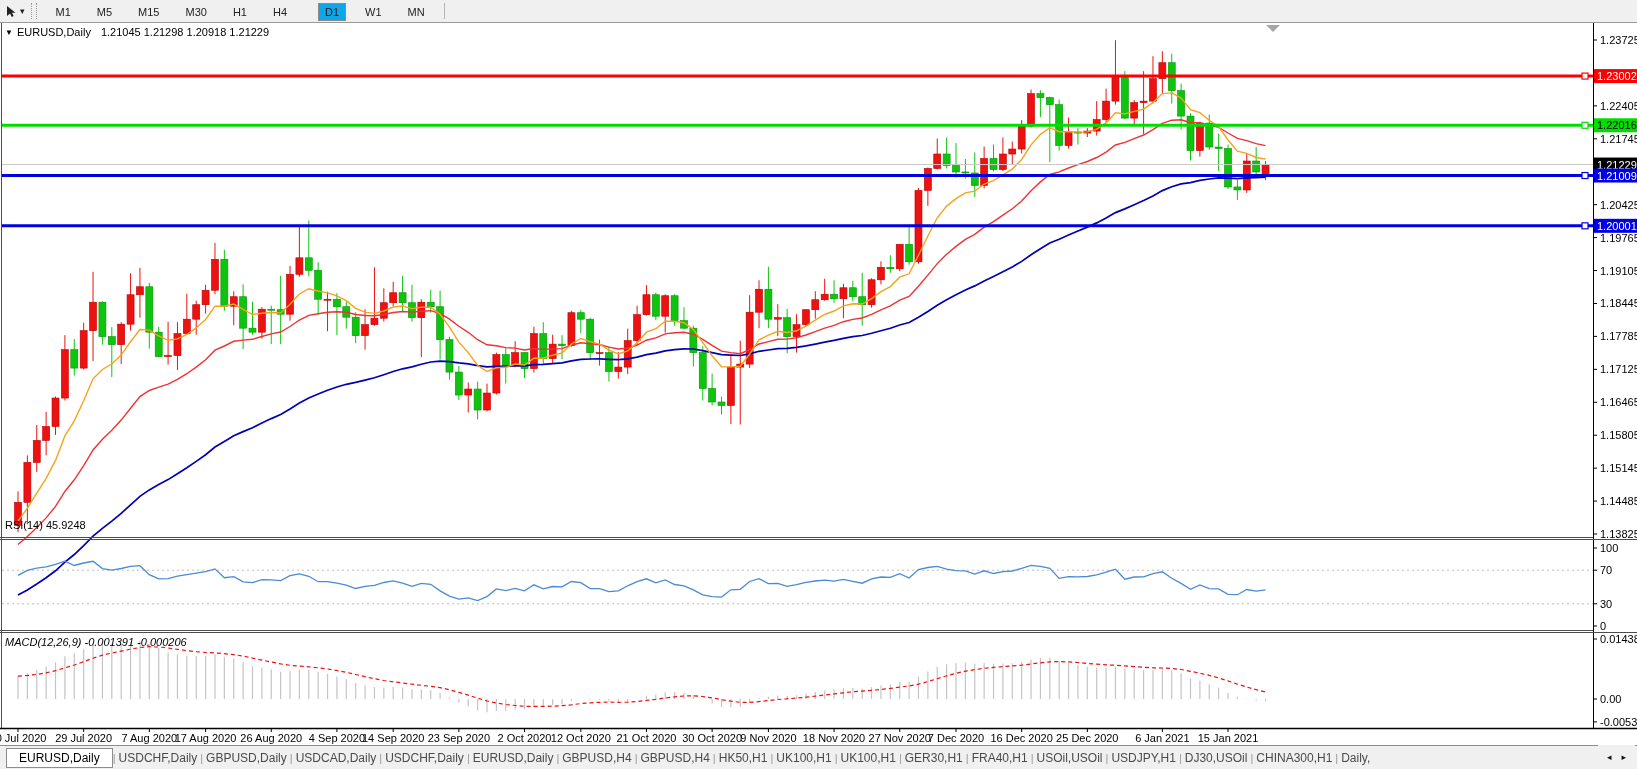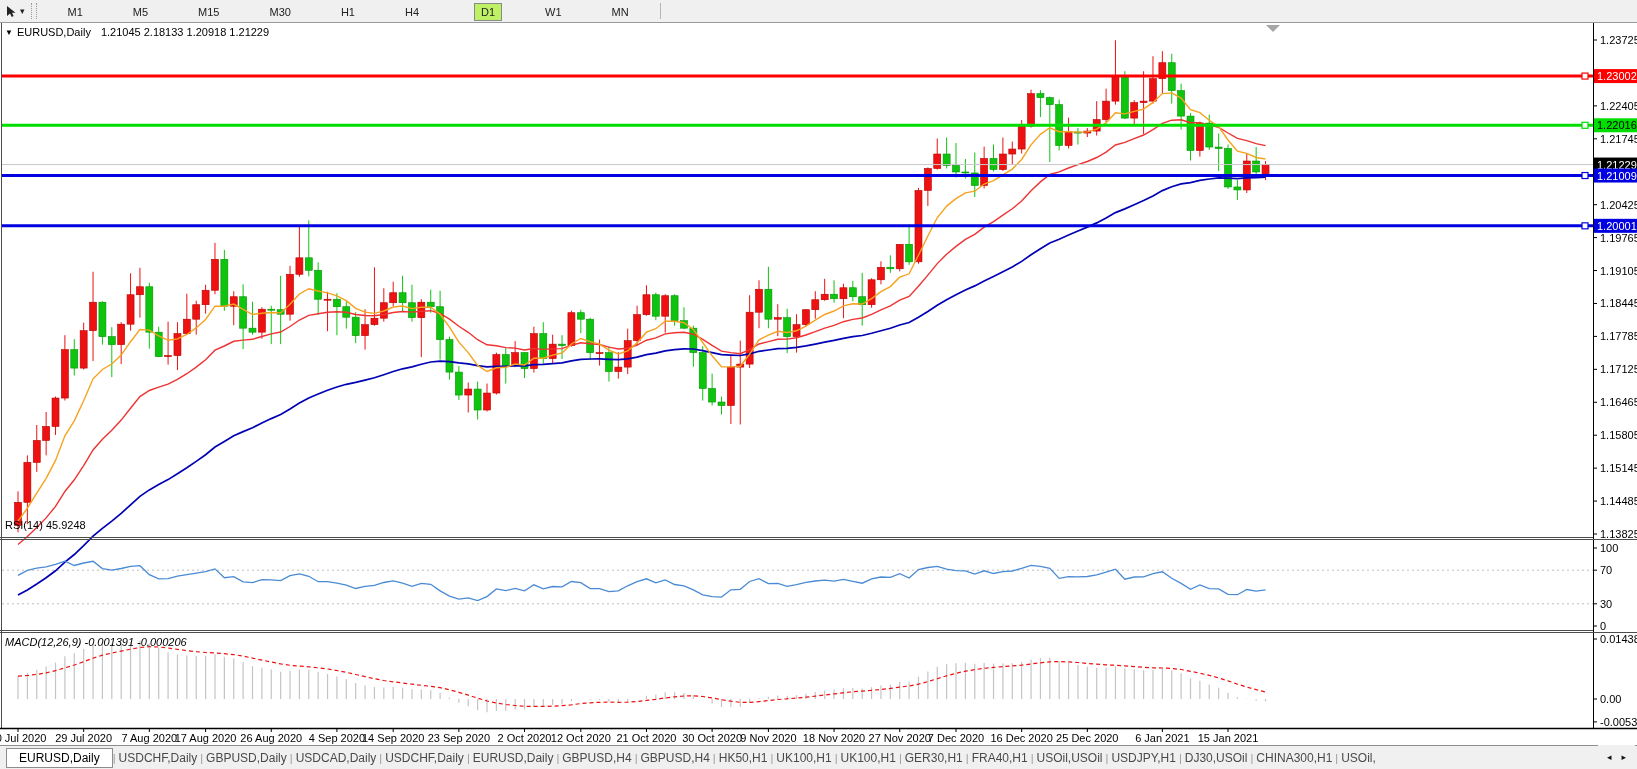--- a/index.html
+++ b/index.html
@@ -6,22 +6,22 @@
     font-family:"Liberation Sans","DejaVu Sans",sans-serif;}
   #stage{position:relative;width:1637px;height:769px;}
   #chart-svg{position:absolute;left:0;top:0;z-index:0;}
   
   #toolbar{position:absolute;left:0;top:0;width:1637px;height:22px;background:#f0f0f0;
     border-bottom:1px solid #9a9a9a;display:flex;align-items:center;z-index:2;}
   .tool-icon{width:16px;height:16px;margin-left:3px;display:flex;align-items:center;justify-content:center;}
   .caret{font-size:9px;color:#222;margin:0 4px 0 1px;}
   .grip{width:4px;height:16px;margin:0 6px 0 2px;border-left:1px dotted #999;border-right:1px dotted #999;}
   .vsep{width:1px;height:16px;background:#b5b5b5;margin:0 6px;}
-  .tf{font-size:11px;color:#222;padding:2px 6px;margin:0 18px;border:1px solid transparent;cursor:default;}
-  .tf.active{background:#bef264;border:1px solid #8a8a8a;}
+  .tf{font-size:11px;color:#222;padding:2px 6px;margin:0 6px;border:1px solid transparent;cursor:default;}
+  .tf.active{background:#0ea5e9;border:1px solid #8a8a8a;}
   
   .ovl{position:absolute;z-index:2;font-size:11px;color:#000;white-space:nowrap;}
   #chart-title{left:5px;top:26px;display:flex;align-items:center;}
   #chart-title .tri{font-size:8px;margin-right:4px;}
   #chart-title .sym{margin-right:10px;}
   #rsi-label{left:5px;top:519px;}
   #macd-label{left:5px;top:636px;font-style:italic;}
   
   #tabbar{position:absolute;left:0;top:745px;width:1637px;height:24px;background:#f0f0f0;
     border-top:1px solid #8d8d8d;display:flex;align-items:center;z-index:2;overflow:hidden;}
@@ -567,21 +567,21 @@
     </span>
     <span class="caret">▾</span>
     <span class="grip"></span>
     <span id="tf-buttons"><span class="tf">M1</span><span class="tf">M5</span><span class="tf">M15</span><span class="tf">M30</span><span class="tf">H1</span><span class="tf">H4</span><span class="vsep"></span><span class="tf active">D1</span><span class="tf">W1</span><span class="tf">MN</span></span>
     <span class="vsep"></span>
   </div>
 
   <div id="chart-title" class="ovl">
     <span class="tri">▼</span>
     <span class="sym">EURUSD,Daily</span>
-    <span>1.21045 2.18133 1.20918 1.21229</span>
+    <span>1.21045 1.21298 1.20918 1.21229</span>
   </div>
 
   <div id="rsi-label" class="ovl">RSI(14) 45.9248</div>
   <div id="macd-label" class="ovl">MACD(12,26,9) -0.001391 -0.000206</div>
 
   <div id="tabbar">
       <span class="tab active">EURUSD,Daily</span>
       <span class="tdiv">|</span>
       <span class="tab">USDCHF,Daily</span>
       <span class="tdiv">|</span>
@@ -608,19 +608,19 @@
       <span class="tab">FRA40,H1</span>
       <span class="tdiv">|</span>
       <span class="tab">USOil,USOil</span>
       <span class="tdiv">|</span>
       <span class="tab">USDJPY,H1</span>
       <span class="tdiv">|</span>
       <span class="tab">DJ30,USOil</span>
       <span class="tdiv">|</span>
       <span class="tab">CHINA300,H1</span>
       <span class="tdiv">|</span>
-      <span class="tab">USOil,</span>
+      <span class="tab">Daily,</span>
     </div>
   <div id="tab-arrows">
     <span class="tab-arrow">◂</span>
     <span class="tab-arrow">▸</span>
   </div>
 </div>
 
 </body></html>

